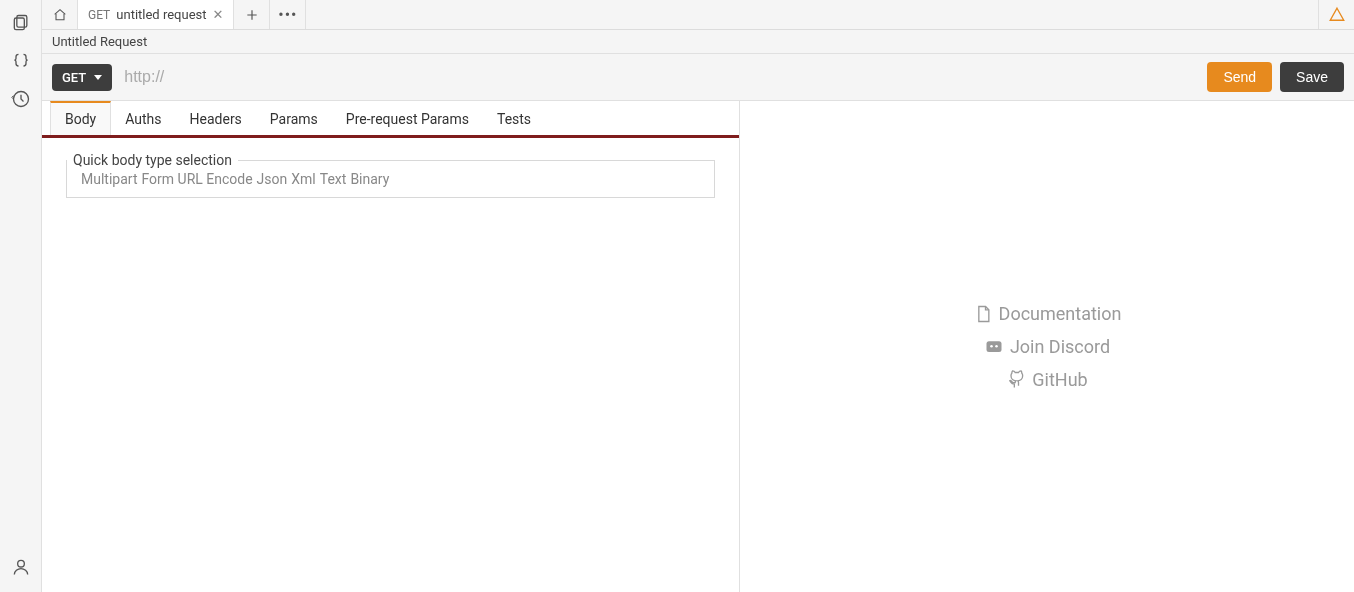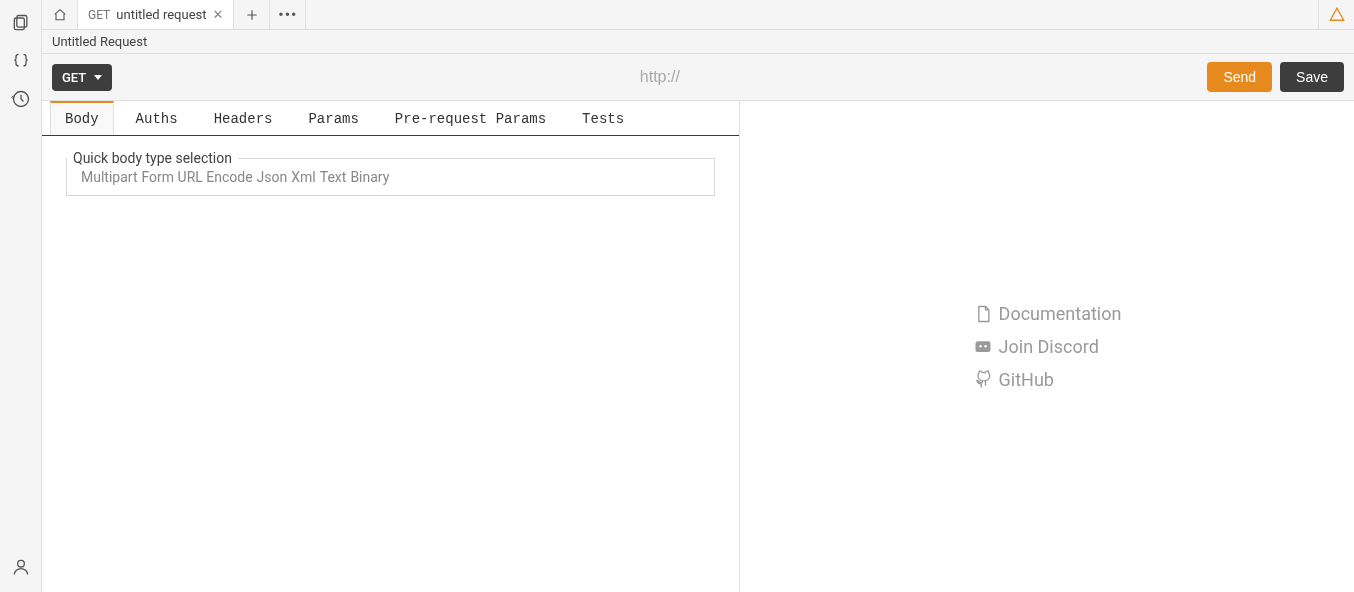--- a/index.html
+++ b/index.html
@@ -130,21 +130,20 @@
   }
   .method-select .caret { width:0; height:0; border-left:4px solid transparent; border-right:4px solid transparent; border-top:5px solid #fff; }
   .url-input {
     flex: 1;
     border: none;
     background: transparent;
     font-size: 16px;
     color: #444;
     outline: none;
     padding: 4px 4px;
-    text-align: center;
   }
   .url-input::placeholder { color: #aaa; font-style: normal; }
   .btn {
     border: none;
     border-radius: 4px;
     padding: 7px 16px;
     font-size: 14px;
     cursor: pointer;
     color: #fff;
   }
@@ -176,34 +175,34 @@
     flex-direction: column;
     gap: 12px;
     color: #9a9a9a;
     font-size: 18px;
   }
   .right-links .link-row {
     display: flex;
     align-items: center;
     gap: 6px;
     cursor: pointer;
+    justify-content: center;
   }
   .right-links .link-row svg {
     width: 20px; height: 20px; stroke: #9a9a9a; fill: none; stroke-width: 1.6;
   }
   .right-links .link-row.discord svg { fill: #9a9a9a; stroke: none; }
 
   
   .req-tabs {
     display: flex;
-    border-bottom: 1px solid #7f1d1d;
+    border-bottom: 3px solid #7f1d1d;
     background: #fff;
     padding-left: 8px;
-    gap: 8px;
-    font-family: Liberation Mono, monospace;
+    gap: 0;
   }
   .req-tabs .req-tab {
     padding: 8px 14px;
     font-size: 14px;
     color: #333;
     cursor: pointer;
     border-top: 2px solid transparent;
   }
   .req-tabs .req-tab.active {
     border-top: 2px solid #e78a1e;

